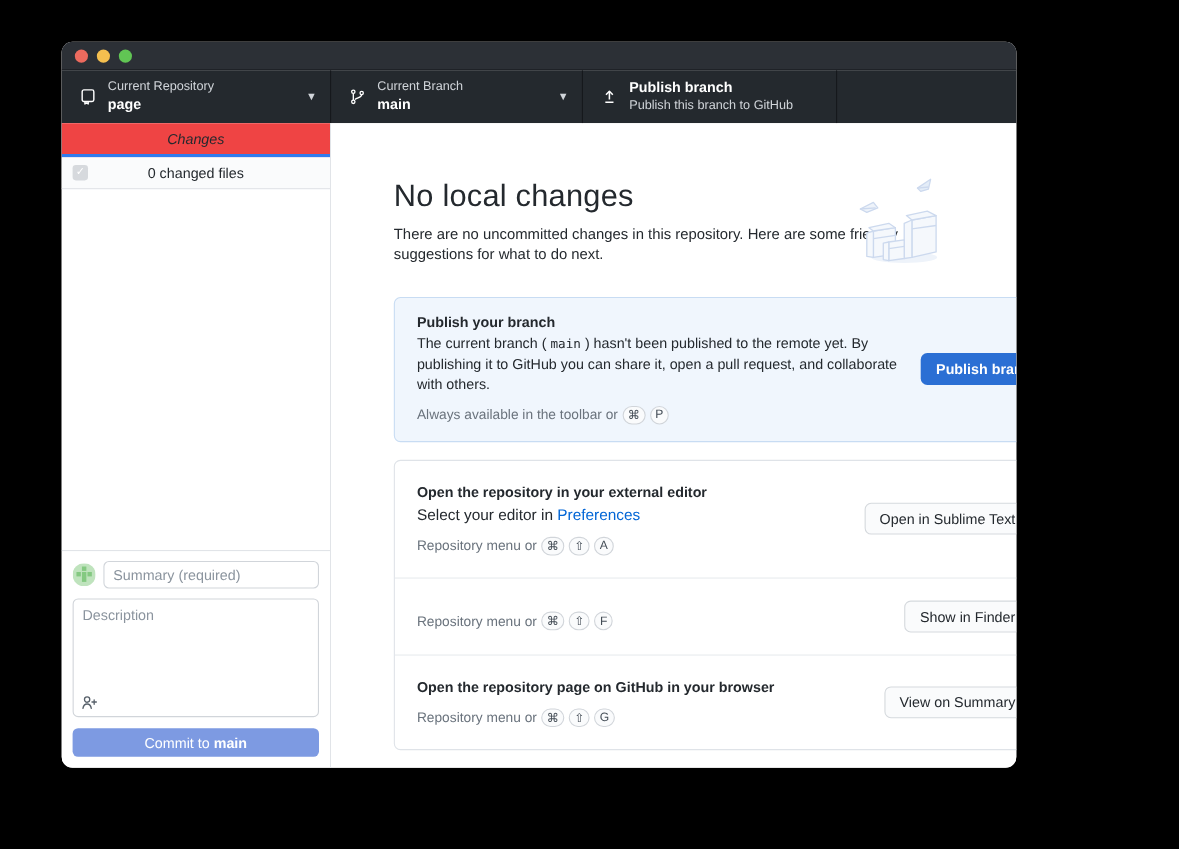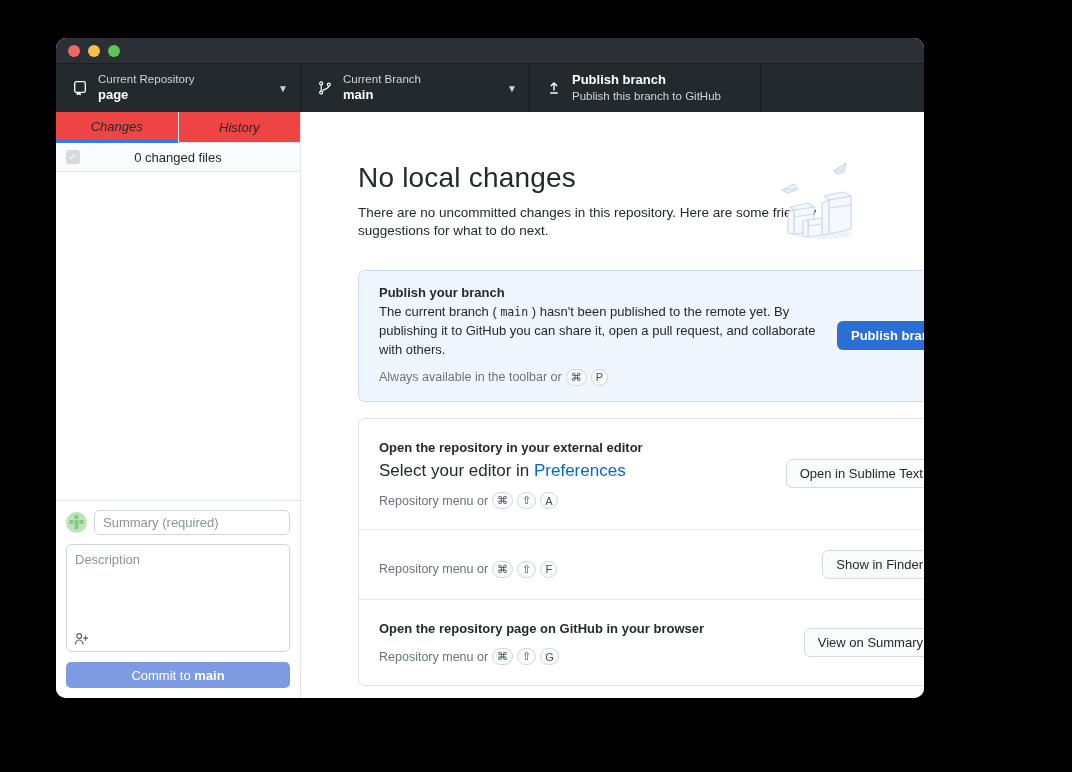--- a/index.html
+++ b/index.html
@@ -141,21 +141,21 @@
   .sugg-card {
     margin-top:16px; width:600px; border:1px solid #dfe3e8; border-radius:6px;
     background:#fff;
   }
   .sugg-row {
     display:flex; align-items:center; justify-content:space-between;
     padding:20px 20px; gap:16px;
   }
   .sugg-row + .sugg-row { border-top:1px solid #e8ebee; }
   .sugg-left { flex:1 1 auto; }
-  .sugg-line2 { font-size:17px; color:#24292e; line-height:1.5; }
+  .sugg-line2 { font-size:14px; color:#24292e; line-height:1.5; }
   .link { color:#0366d6; cursor:pointer; text-decoration:none; }
   .btn-secondary {
     flex:0 0 auto; background:#fafbfc; border:1px solid #d5d9dd; border-radius:6px;
     padding:6px 13px; font-size:13px; color:#24292e; cursor:pointer;
     font-family:"Liberation Sans", sans-serif;
   }
 </style>
 </head>
 <body>
 
@@ -214,21 +214,20 @@
         <div class="tb-sub">Publish this branch to GitHub</div>
       </span>
     </div>
   </div>
 
   <div class="content">
 
     <div class="sidebar">
       <div class="tabs">
         <div class="tab active">Changes</div>
-        <div class="tab">History</div>
       </div>
       <div class="files-row">
         <span class="checkbox">✓</span>
         <span>0 changed files</span>
       </div>
       <div class="sidebar-spacer"></div>
 
       <div class="commit-form">
         <div class="summary-row">
           <span class="avatar">

